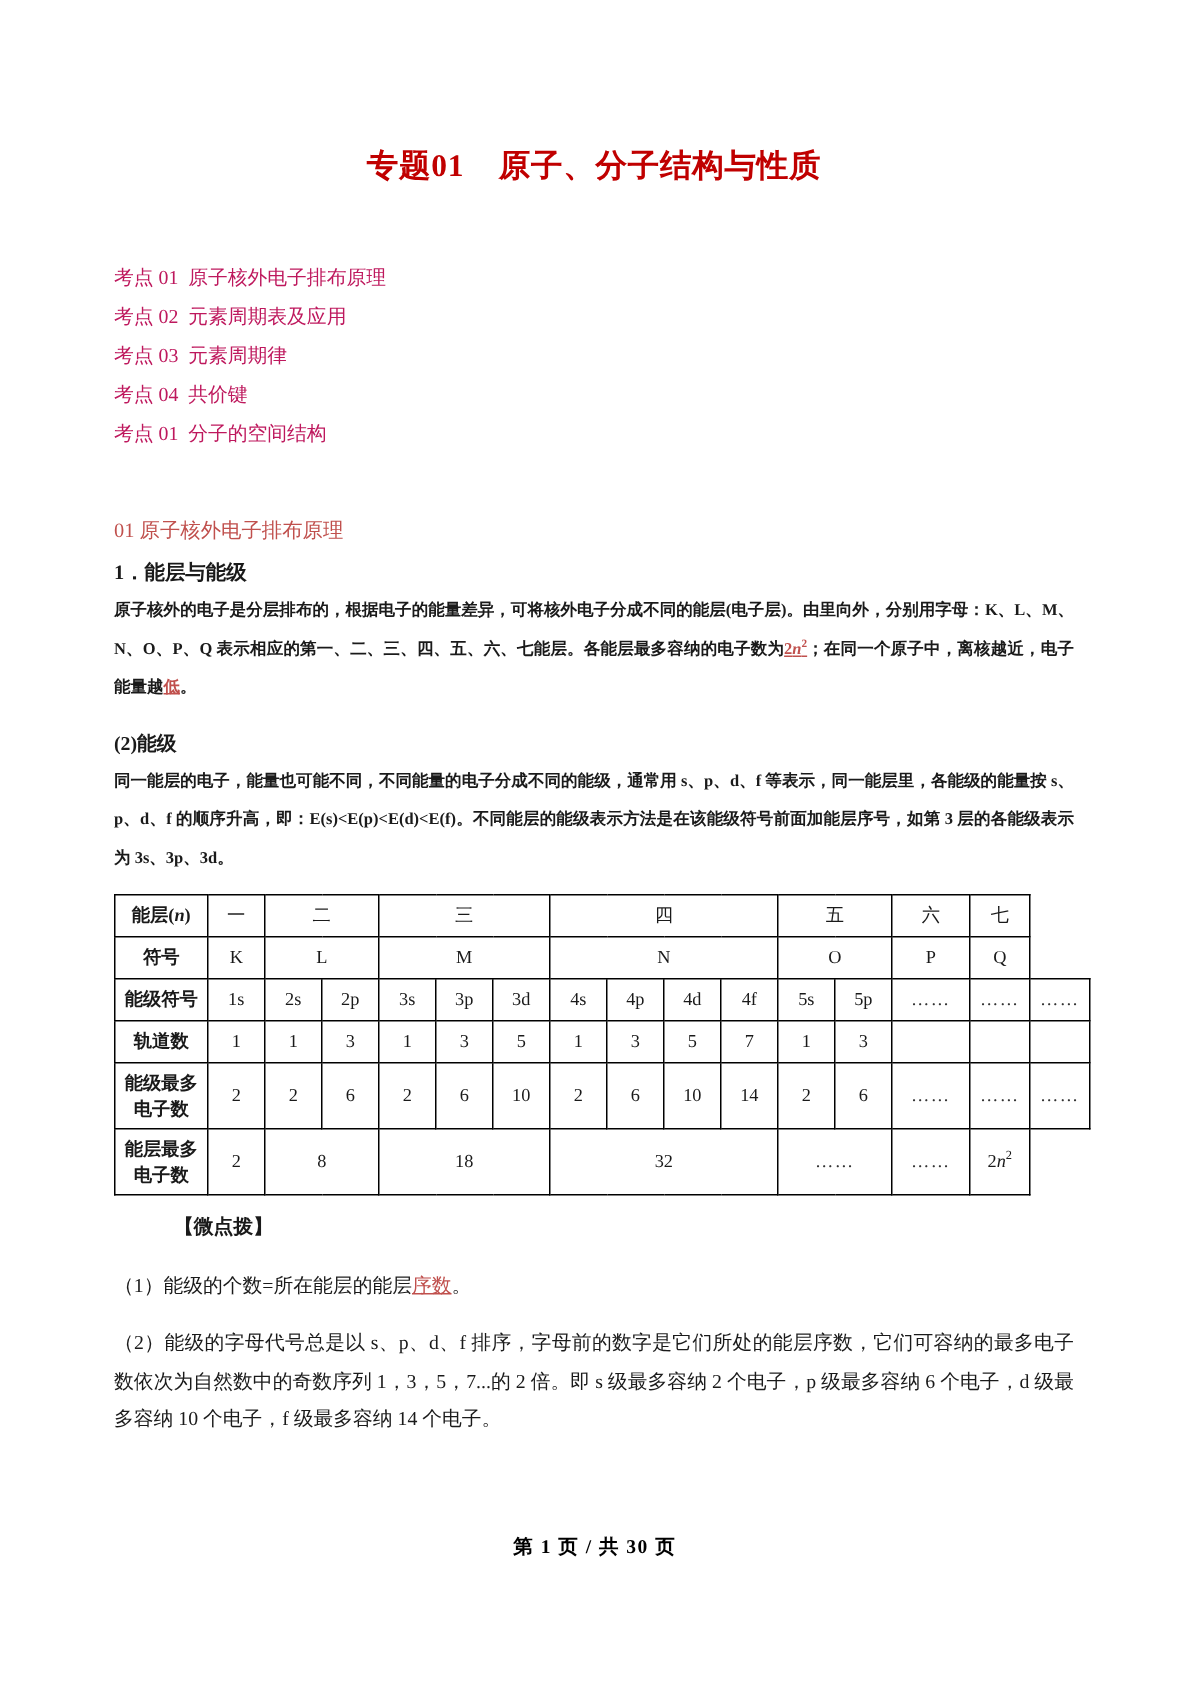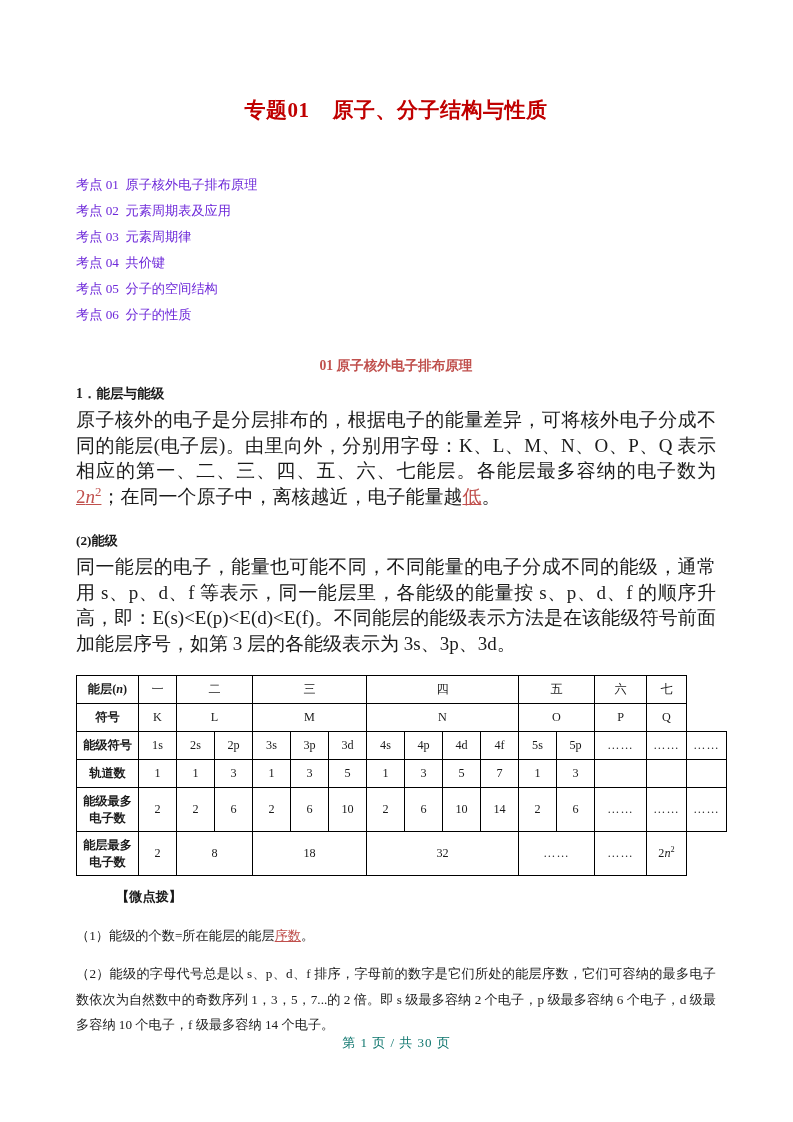--- a/index.html
+++ b/index.html
@@ -38,54 +38,54 @@
     white-space: pre;
   }
 
   
   .toc {
     margin-top: 48px;
   }
   .toc-item {
     font-size: 13.2px;
     line-height: 26px;
-    color: #6d28d9;
+    color: #be185d;
     white-space: pre;
   }
 
   
   .section-header {
-    margin-top: 26px;
+    margin-top: 40px;
     color: #C0504D;
-    font-weight: bold;
+    font-weight: normal;
     font-size: 13.6px;
     line-height: 24px;
-    text-align: center;
   }
   .heading-1 {
     font-weight: bold;
     font-size: 13.6px;
     line-height: 25px;
     margin-top: 3px;
   }
   .heading-2 {
     font-weight: bold;
     font-size: 13.2px;
     line-height: 25px;
     margin-top: 2px;
   }
   .heading-2 .ital { font-style: italic; }
 
   
   .para {
-    font-size: 19px;
+    font-size: 11px;
     line-height: 25.5px;
     text-align: justify;
     text-justify: inter-ideograph;
     margin-top: 1px;
+    font-weight: bold;
   }
   .hl {
     color: #C0504D;
     text-decoration: underline;
   }
   .hl .ital { font-style: italic; }
   sup { font-size: 0.68em; vertical-align: super; line-height: 0; }
 
   
   table.energy-table {
@@ -129,42 +129,40 @@
   }
 
   
   .footer {
     position: absolute;
     left: 0;
     top: 1022px;
     width: 793px;
     text-align: center;
     font-size: 13px;
-    font-weight: normal;
-    color: #0f766e;
+    font-weight: bold;
+    color: #000000;
     letter-spacing: 1px;
-    margin-top: 12px;
   }
 </style>
 </head>
 <body>
 
 <div class="page">
 
   <div class="content">
 
     <h1 class="doc-title">专题01    原子、分子结构与性质</h1>
 
     <div class="toc">
       <div class="toc-item">考点 01  原子核外电子排布原理</div>
       <div class="toc-item">考点 02  元素周期表及应用</div>
       <div class="toc-item">考点 03  元素周期律</div>
       <div class="toc-item">考点 04  共价键</div>
-      <div class="toc-item">考点 05  分子的空间结构</div>
-      <div class="toc-item">考点 06  分子的性质</div>
+      <div class="toc-item">考点 01  分子的空间结构</div>
     </div>
 
     <div class="section-header">01 原子核外电子排布原理</div>
 
     <div class="heading-1">1．能层与能级</div>
 
 
     <p class="para">
       <span>原子核外的电子是分层排布的，根据电子的能量差异，可将核外电子分成不同的能层(电子层)。由里向外，分别用字母：K、L、M、N、O、P、Q 表示相应的第一、二、三、四、五、六、七能层。各能层最多容纳的电子数为</span><span class="hl"><span>2</span><span class="ital">n</span><sup>2</sup></span><span>；在同一个原子中，离核越近，电子能量越</span><span class="hl">低</span><span>。</span>
     </p>

